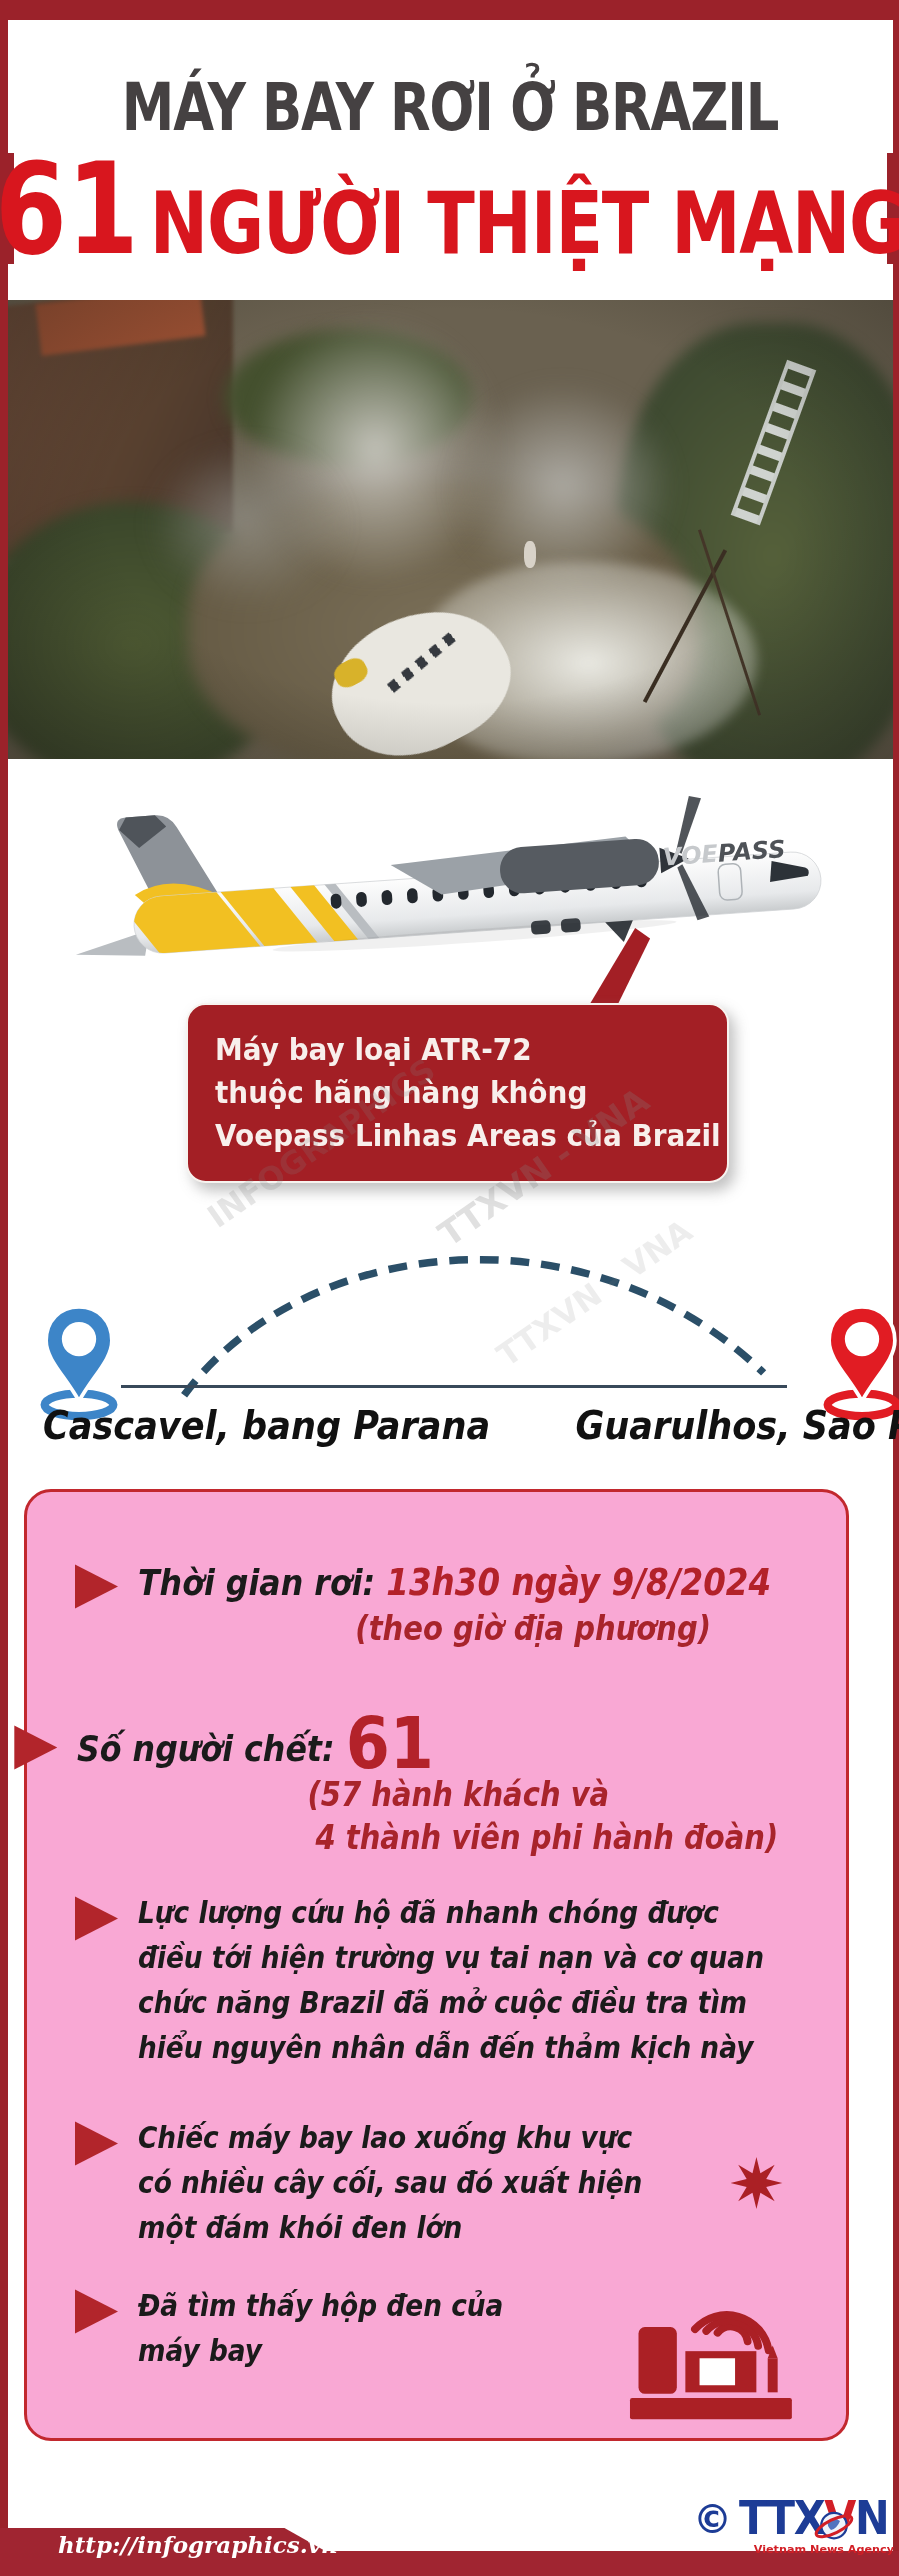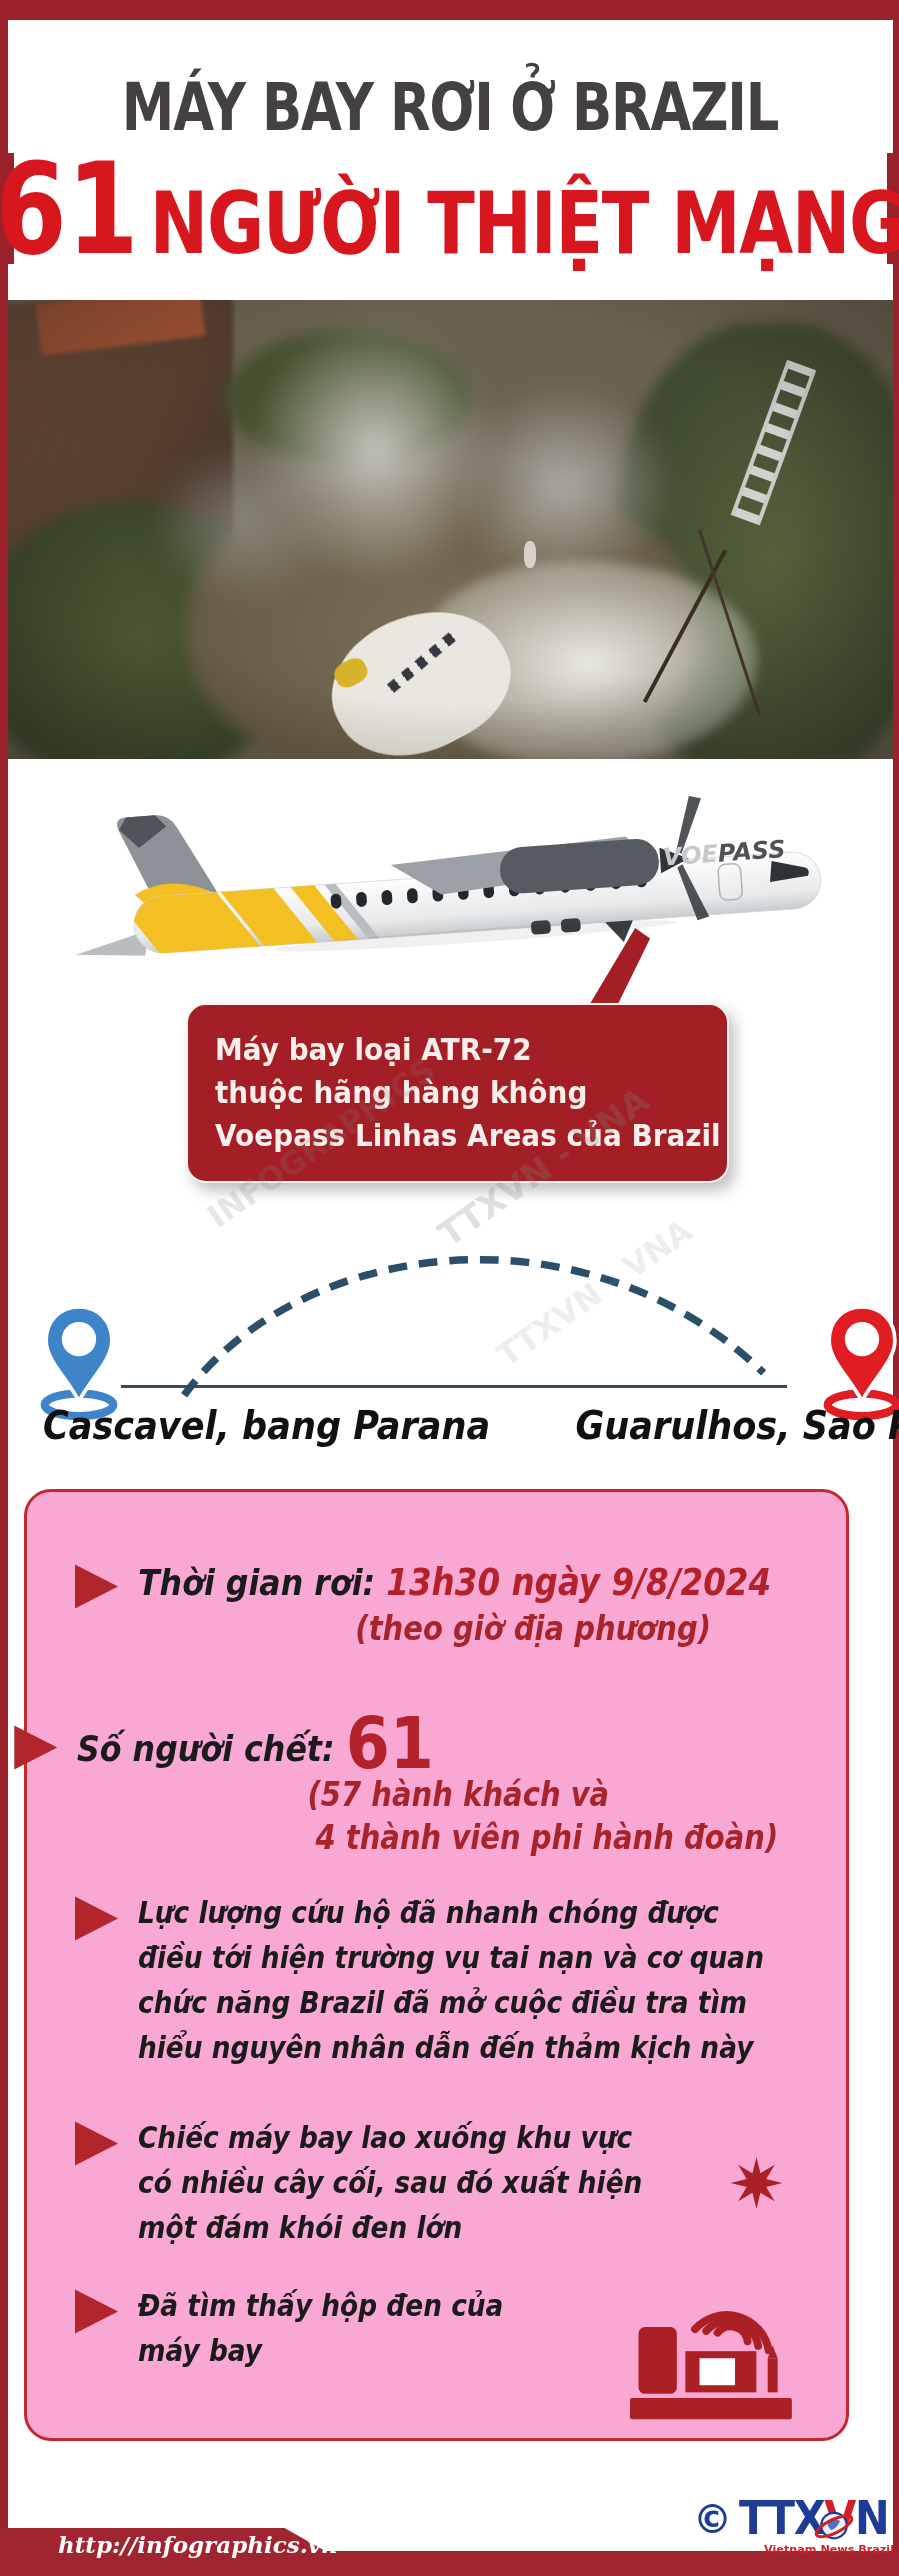--- a/index.html
+++ b/index.html
@@ -286,16 +286,16 @@
   <div class="abs footer-bar"></div>
   <div class="abs footer-tab"></div>
   <div class="abs footer-url">http://infographics.vn</div>
   <div class="abs copyright">©</div>
   <div class="abs logo-text"><span>TTX</span><span class="v-red">V</span><span>N</span></div>
   <svg class="abs globe" viewBox="0 0 56 56">
     <circle cx="28" cy="26" r="17" fill="#eef3fb" stroke="#1d3c96" stroke-width="3"></circle>
     <path d="M20 20 Q28 14 36 20 Q32 30 24 32 Q18 26 20 20 Z" fill="#2a52b0" opacity=".8"></path>
     <ellipse cx="28" cy="27" rx="26" ry="9" fill="none" stroke="#d21f26" stroke-width="4" transform="rotate(-26 28 27)"></ellipse>
   </svg>
-  <div class="abs agency">Vietnam News Brazil</div>
+  <div class="abs agency">Vietnam News Agency</div>
 
 </div>
 
 
 </body></html>

